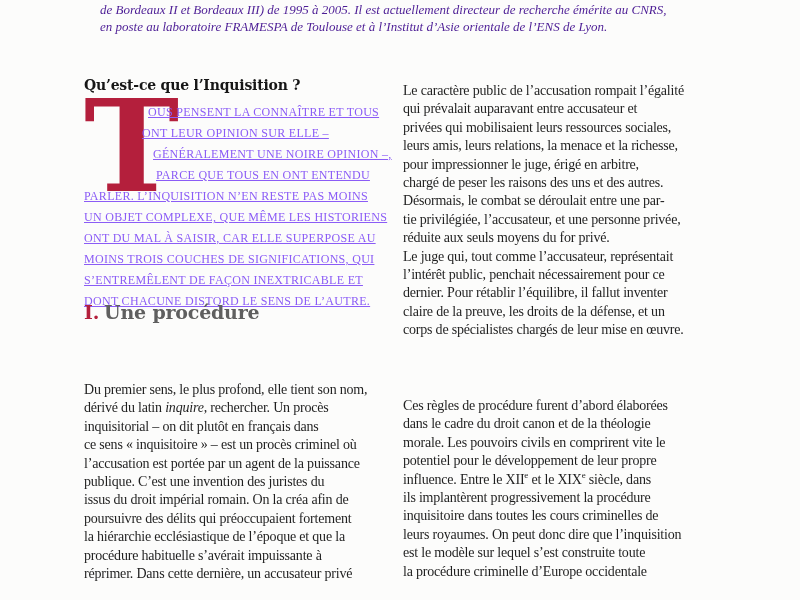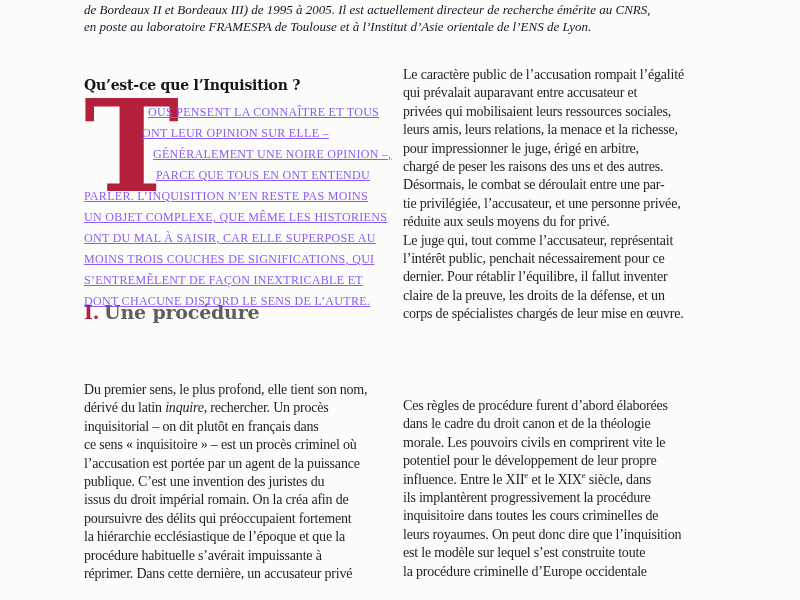--- a/index.html
+++ b/index.html
@@ -5,23 +5,23 @@
   html,body{margin:0;padding:0;background:#ffffff;}
   .page{
     position:relative;
     width:800px;height:600px;
     background:#fcfcfb;
     overflow:hidden;
     font-family:"Liberation Serif", serif;
   }
   
   .bio{
-    position:absolute;left:84px;top:2px;width:660px;
+    position:absolute;left:100px;top:2px;width:660px;
     font-style:italic;font-size:13px;line-height:16.5px;
-    color:#0f172a;white-space:nowrap;
+    color:#4c1d95;white-space:nowrap;
   }
   
   .article-heading{
     position:absolute;left:84px;top:68px;
     font-family:"DejaVu Serif", serif;font-weight:bold;
     font-size:14px;letter-spacing:-0.2px;color:#161616;
     white-space:nowrap;
   }
   
   .dropcap{
@@ -48,21 +48,21 @@
     font-size:19px;line-height:22.5px;color:#5f5f5f;
     letter-spacing:-0.2px;
   }
   .section-heading .numeral{color:#b41f3c;margin-right:5px;}
   
   .body-lines .line{
     font-size:14px;line-height:18.4px;letter-spacing:-0.2px;
     color:#1f1f1f;white-space:nowrap;
   }
   .left-body{position:absolute;left:84px;top:381px;width:322px;}
-  .right-p1{position:absolute;left:403px;top:66px;width:330px;}
+  .right-p1{position:absolute;left:403px;top:82px;width:330px;}
   .right-p2{position:absolute;left:403px;top:397px;width:330px;}
   .body-lines .line sup{font-size:9px;line-height:0;}
 </style>
 </head>
 <body>
 
 <div class="page">
 
   <div class="bio">
       <div class="line">de Bordeaux II et Bordeaux III) de 1995 à 2005. Il est actuellement directeur de recherche émérite au CNRS,</div>

